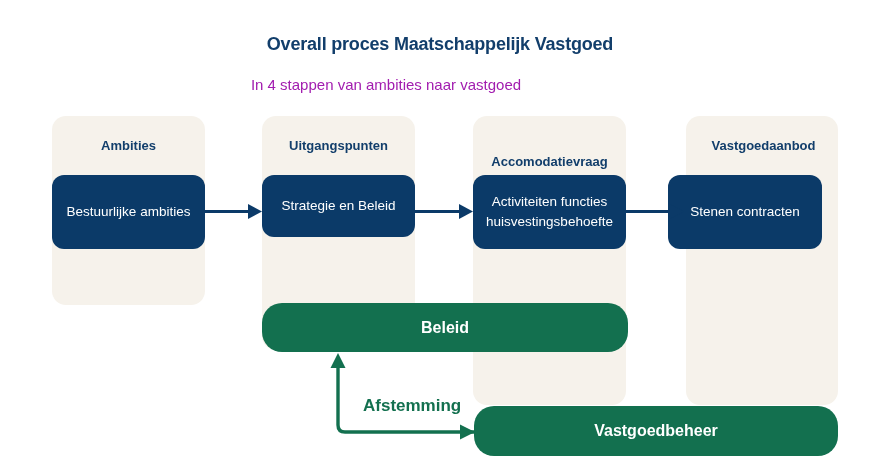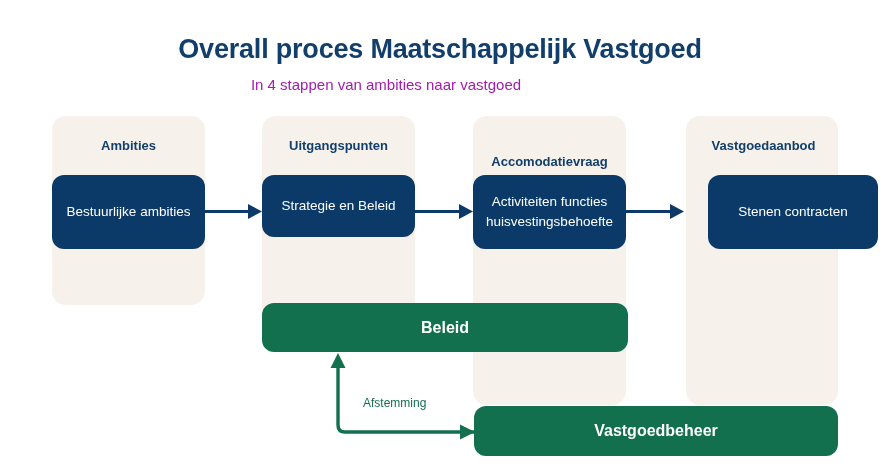--- a/index.html
+++ b/index.html
@@ -19,21 +19,21 @@
     overflow: hidden;
   }
 
   
   .title {
     position: absolute;
     left: 0;
     top: 34px;
     width: 880px;
     text-align: center;
-    font-size: 27px;
+    font-size: 18px;
     font-weight: bold;
     color: #123E6B;
     letter-spacing: -0.2px;
     white-space: nowrap;
   }
   .subtitle {
     position: absolute;
     left: 0;
     top: 76px;
     width: 772px;
@@ -74,21 +74,21 @@
     font-size: 13.5px;
     line-height: 1.45;
     padding: 0 10px;
     box-sizing: border-box;
   }
 
   
   .green-bar {
     position: absolute;
     background: #13704F;
-    border-radius: 12px;
+    border-radius: 20px;
     display: flex;
     align-items: center;
     justify-content: center;
     color: #ffffff;
     font-size: 16px;
     font-weight: bold;
     box-sizing: border-box;
   }
 
   
@@ -96,22 +96,22 @@
     position: absolute;
     left: 0;
     top: 0;
     width: 880px;
     height: 474px;
     pointer-events: none;
   }
 
   .loop-label {
     position: absolute;
-    font-size: 12px;
-    font-weight: normal;
+    font-size: 17px;
+    font-weight: bold;
     color: #13704F;
     white-space: nowrap;
   }
 </style>
 </head>
 <body>
 
 <div id="canvas">
 
   <div class="title">Overall proces Maatschappelijk Vastgoed</div>
@@ -127,21 +127,21 @@
 
   <div class="panel" style="left:473px; top:116px; width:153px; height:289px;"></div>
   <div class="col-header" style="left:473px; top:138px; width:153px;margin-top:16px;">Accomodatievraag</div>
   <div class="step-box" style="left:473px; top:175px; width:153px; height:74px;">
     <span style="white-space:pre-line;">Activiteiten functies
 huisvestingsbehoefte</span>
   </div>
 
   <div class="panel" style="left:686px; top:116px; width:152px; height:289px;"></div>
   <div class="col-header" style="left:686px; top:138px; width:155px;">Vastgoedaanbod</div>
-  <div class="step-box" style="left:708px; top:175px; width:170px; height:74px;">Stenen contracten</div>
+  <div class="step-box" style="left:668px; top:175px; width:154px; height:74px;">Stenen contracten</div>
 
   <div class="green-bar" style="left:262px; top:303px; width:366px; height:49px;">Beleid</div>
   <div class="green-bar" style="left:474px; top:406px; width:364px; height:50px;">Vastgoedbeheer</div>
 
   <div class="loop-label" style="left:363px; top:396px;">Afstemming</div>
 
   <svg class="arrow-layer" viewBox="0 0 880 474" width="880" height="474" xmlns="http://www.w3.org/2000/svg">
 
     <g>
       <line x1="205" y1="211.5" x2="250" y2="211.5" stroke="#0B3A68" stroke-width="3.2"></line>

